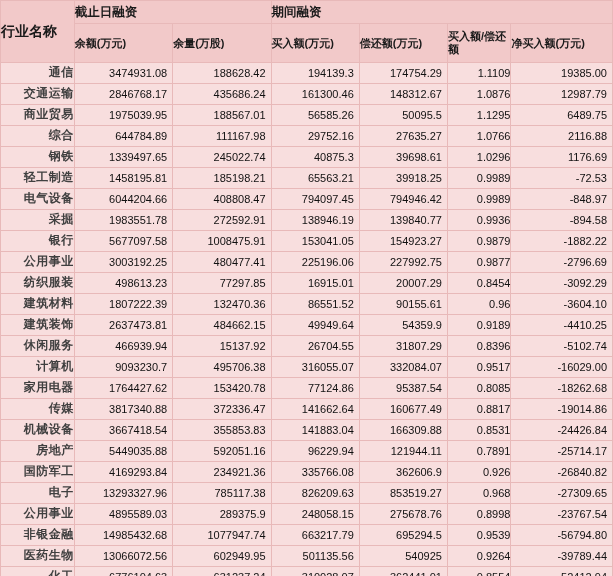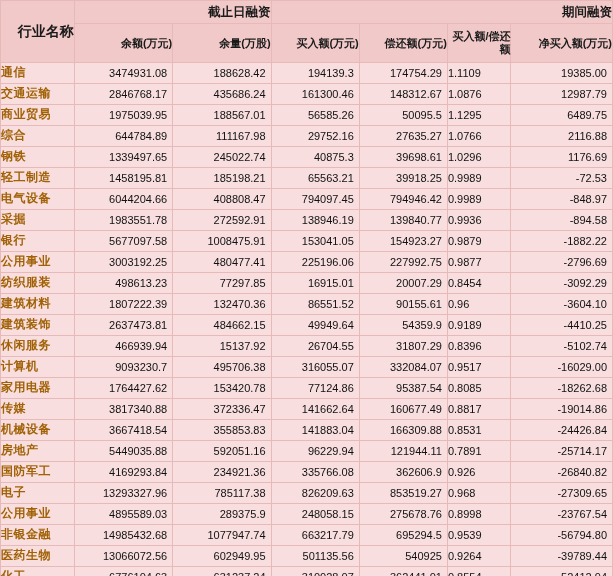--- a/index.html
+++ b/index.html
@@ -21,21 +21,21 @@
   table.fin th, table.fin td {
     border: 1px solid #e8b9b9;
     padding: 0;
     font-size: 11px;
     line-height: 1.15;
   }
   thead th {
     background: #f2c9c9;
     color: #1a1a1a;
     font-weight: bold;
-    text-align: right;
+    text-align: left;
     vertical-align: middle;
     padding: 3px 2px;
   }
   thead th.grp {
     font-size: 12.5px;
     height: 22px;
   }
   thead th.sub {
     font-size: 11px;
     height: 38px;
@@ -43,34 +43,34 @@
   thead th.namecol {
     font-size: 14px;
     vertical-align: middle;
   }
   tbody td {
     background: #f8dede;
     height: 20px;
     vertical-align: middle;
   }
   tbody td.name {
-    text-align: left;
+    text-align: right;
     font-weight: bold;
-    color: #a16207;
+    color: #404040;
     font-size: 12px;
     letter-spacing: 0.5px;
   }
   tbody td.num {
     text-align: right;
     padding-right: 5px;
     color: #111;
     font-variant-numeric: tabular-nums;
   }
   tbody td.ratio {
-    text-align: left;
+    text-align: right;
     color: #111;
   }
   col.c0 { width: 72px; }
   col.c1 { width: 96px; }
   col.c2 { width: 96px; }
   col.c3 { width: 86px; }
   col.c4 { width: 86px; }
   col.c5 { width: 62px; }
   col.c6 { width: 99px; }
 </style>

